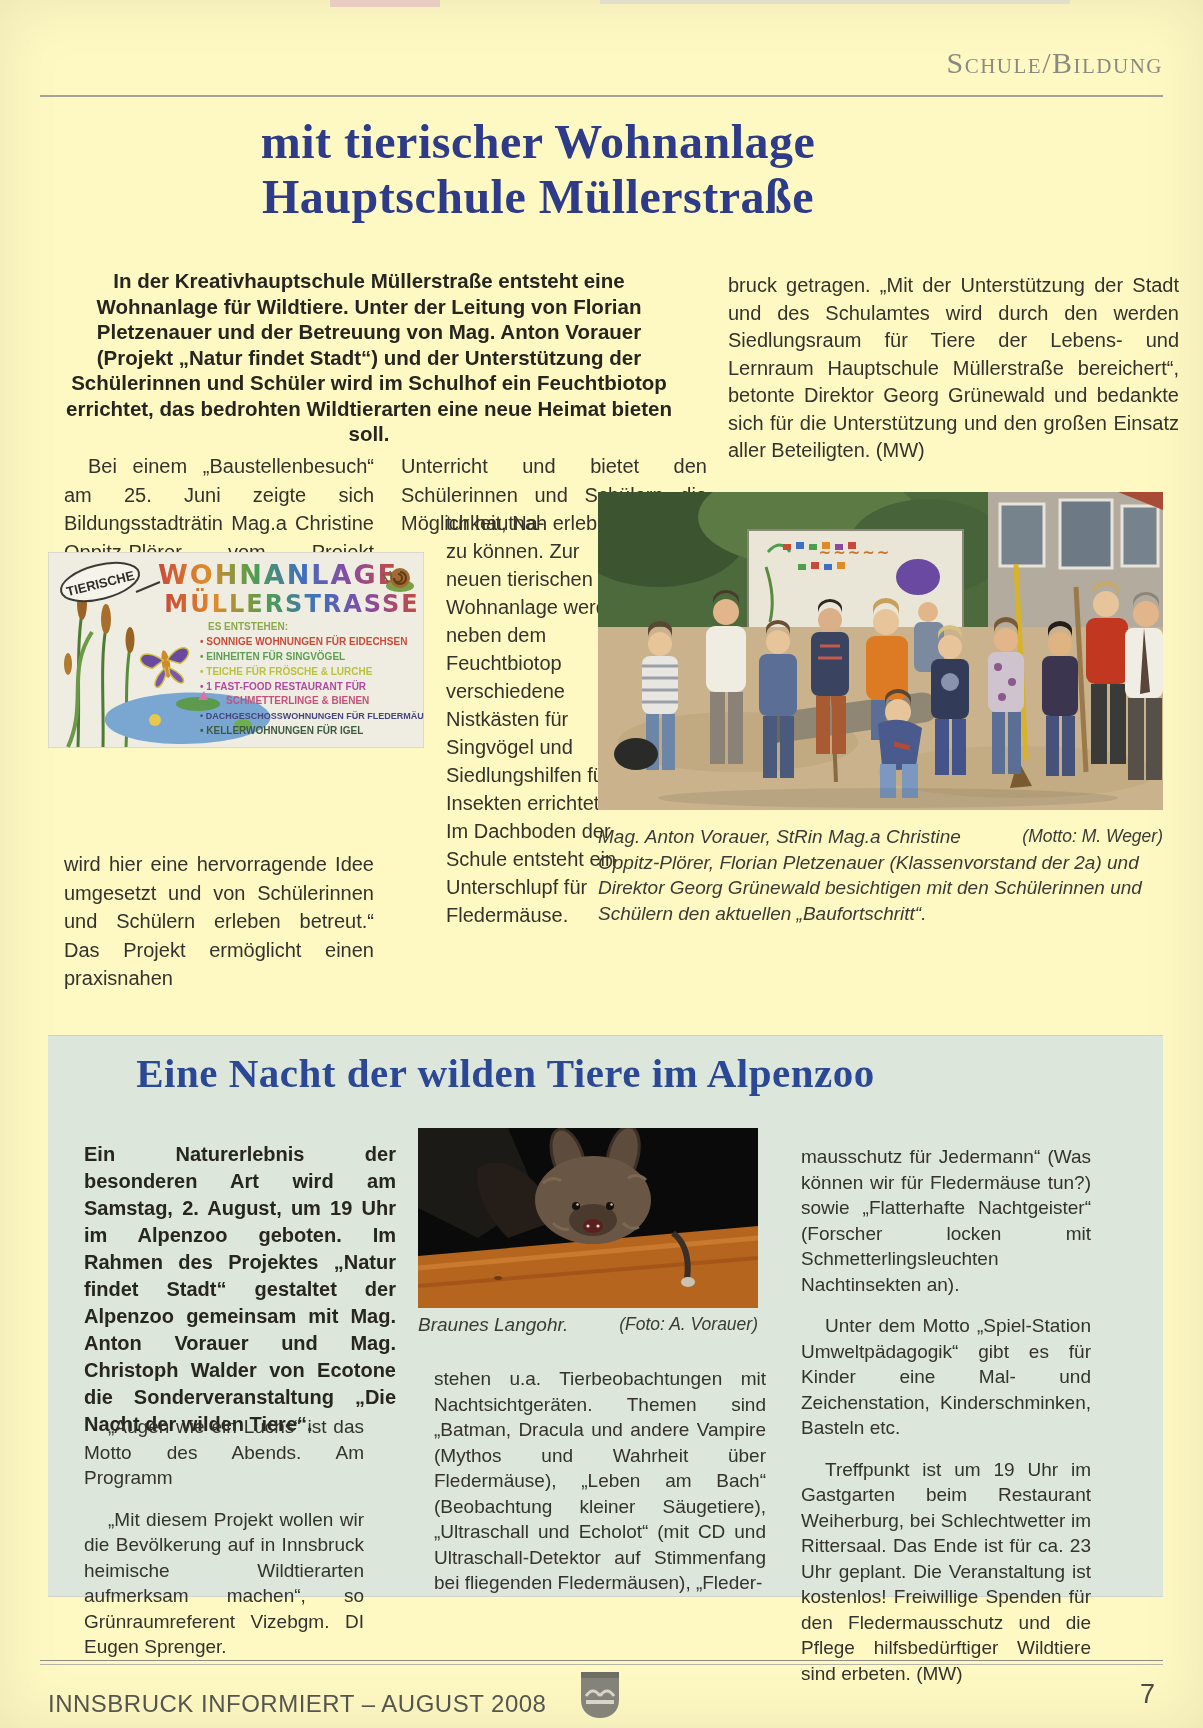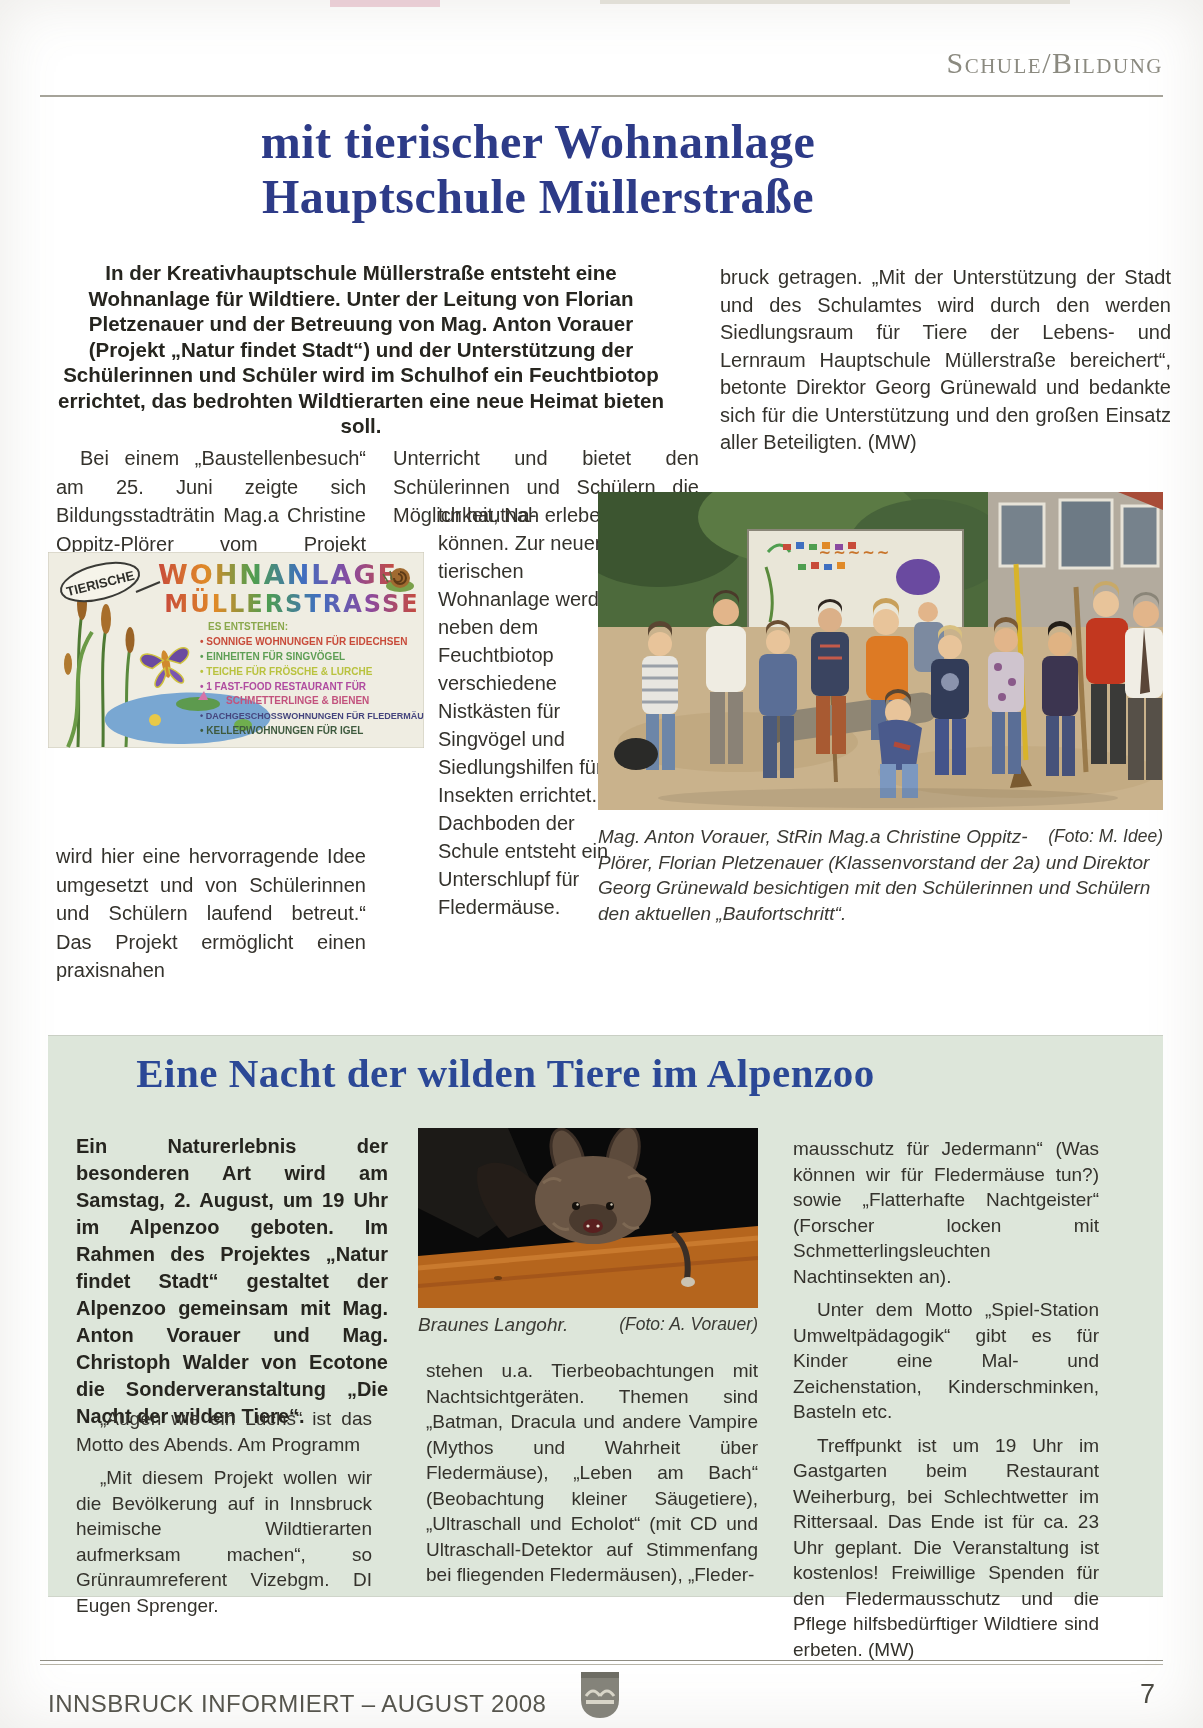--- a/index.html
+++ b/index.html
@@ -1,18 +1,18 @@
 <!DOCTYPE html>
 <html lang="de"><head>
 <meta charset="utf-8">
 <style>
   html,body{margin:0;padding:0;background:#d8d5cc;}
   #page{
     position:relative; width:1203px; height:1728px; margin:0 auto;
-    background:#ffffff; overflow:hidden;
+    background:#fef9c3; overflow:hidden;
     box-shadow: inset 0 0 60px rgba(120,110,90,.14);
     font-family:"Liberation Sans", sans-serif; color:#34322c;
   }
   .abs{position:absolute;}
   
   .section-label{
     top:46px; right:40px; font-family:"Liberation Serif", serif;
     font-variant:small-caps; letter-spacing:1.5px; font-size:30px; color:#8b8a80;
   }
   .header-rule{top:95px; left:40px; right:40px; height:2px; background:#a5a399;}
@@ -65,21 +65,21 @@
   .a2-col3{top:1128px; left:785px; width:322px;}
   
   .footer-rule{top:1660px; left:40px; right:40px; height:1px; background:#8f8d83;}
   .footer-rule2{top:1664px; left:40px; right:40px; height:1px; background:#b7b4a8;}
   .footer-left{top:1682px; left:48px; font-size:24px; letter-spacing:.5px; color:#56554d;margin-top:8px;}
   .crest{top:1670px; left:578px; width:44px; height:50px;}
   .page-num{top:1679px; right:48px; font-size:27px; color:#4c4b43;}
   
   .scan-strip-pink{top:0; left:330px; width:110px; height:7px; background:#e3bcc6; opacity:.7;}
   .scan-strip-gray{top:0; left:600px; width:470px; height:4px; background:#dcd9cf; opacity:.8;}
-  p{margin:8px;}
+  p{margin:16px;}
 </style>
 </head>
 <body>
 
 <div id="page">
 
   <div class="abs scan-strip-pink"></div>
   <div class="abs scan-strip-gray"></div>
 
   <div class="abs section-label">Schule/Bildung</div>
@@ -157,21 +157,21 @@
         <text x="152" y="108" fill="#5d9e54">• EINHEITEN FÜR SINGVÖGEL</text>
         <text x="152" y="123" fill="#b9c23e">• TEICHE FÜR FRÖSCHE &amp; LURCHE</text>
         <text x="152" y="138" fill="#b04ca0">• 1 FAST-FOOD RESTAURANT FÜR</text>
         <text x="178" y="152" fill="#c2527d">SCHMETTERLINGE &amp; BIENEN</text>
         <text x="152" y="167" font-size="9" fill="#45457e">• DACHGESCHOSSWOHNUNGEN FÜR FLEDERMÄUSE</text>
         <text x="152" y="182" fill="#3e5a3e">• KELLERWOHNUNGEN FÜR IGEL</text>
       </g>
     </svg>
   </div>
 
-  <p class="abs body-text just col1-p2">wird hier eine hervorragende Idee umgesetzt und von Schülerinnen und Schülern laufend betreut.“ Das Projekt ermöglicht einen praxisnahen</p>
+  <p class="abs body-text just col1-p2">wird hier eine hervorragende Idee umgesetzt und von Schülerinnen und Schülern erleben betreut.“ Das Projekt ermöglicht einen praxisnahen</p>
 
   <p class="abs body-text just col2-intro">Unterricht und bietet den Schülerinnen und Schülern die Möglichkeit, Na-</p>
   <div class="abs body-text col2-narrow">
     <p>tur hautnah erleben zu können. Zur neuen tierischen Wohnanlage werden neben dem Feuchtbiotop verschiedene Nistkästen für Singvögel und Siedlungshilfen für Insekten errichtet. Im Dachboden der Schule entsteht ein Unterschlupf für Fledermäuse.</p>
   </div>
 
   <p class="abs body-text just col3-p">bruck getragen. „Mit der Unterstützung der Stadt und des Schulamtes wird durch den werden Siedlungsraum für Tiere der Lebens- und Lernraum Hauptschule Müllerstraße bereichert“, betonte Direktor Georg Grünewald und bedankte sich für die Unterstützung und den großen Einsatz aller Beteiligten. (MW)</p>
 
   <div class="abs photo-fig">
     <svg width="565" height="318" viewBox="0 0 565 318">
@@ -296,21 +296,21 @@
         <rect x="527" y="136" width="38" height="70" rx="8" fill="#f0ede4"></rect>
         <path d="M546,136 l6,64 l-10,2 Z" fill="#5a4638"></path>
         <rect x="530" y="206" width="16" height="82" fill="#565048"></rect>
           <rect x="548" y="206" width="16" height="82" fill="#565048"></rect>
       </g>
       <ellipse cx="290" cy="306" rx="230" ry="10" fill="#00000014"></ellipse>
     </svg>
   </div>
 
   <div class="abs caption photo-caption">
-    <span class="credit">(Foto: M. Idee)</span>
+    <span class="credit">(Motto: M. Weger)</span>
     <span>Mag. Anton Vorauer, StRin Mag.a Christine Oppitz-Plörer, Florian Pletzenauer (Klassenvorstand der 2a) und Direktor Georg Grünewald besichtigen mit den Schülerinnen und Schülern den aktuellen „Baufortschritt“.</span>
   </div>
 
   <div class="abs a2-box"></div>
   <div class="abs a2-title">Eine Nacht der wilden Tiere im Alpenzoo</div>
 
   <p class="abs just a2-col1-bold">Ein Naturerlebnis der besonderen Art wird am Samstag, 2. August, um 19 Uhr im Alpenzoo geboten. Im Rahmen des Projektes „Natur findet Stadt“ gestaltet der Alpenzoo gemeinsam mit Mag. Anton Vorauer und Mag. Christoph Walder von Ecotone die Sonderveranstaltung „Die Nacht der wilden Tiere“.</p>
   <div class="abs a2-body a2-col1-rest">
     <p class="just indent">„Augen wie ein Luchs“ ist das Motto des Abends. Am Programm</p>
     <p class="just indent">„Mit diesem Projekt wollen wir die Bevölkerung auf in Innsbruck heimische Wildtierarten aufmerksam machen“, so Grünraumreferent Vizebgm. DI Eugen Sprenger.</p>

